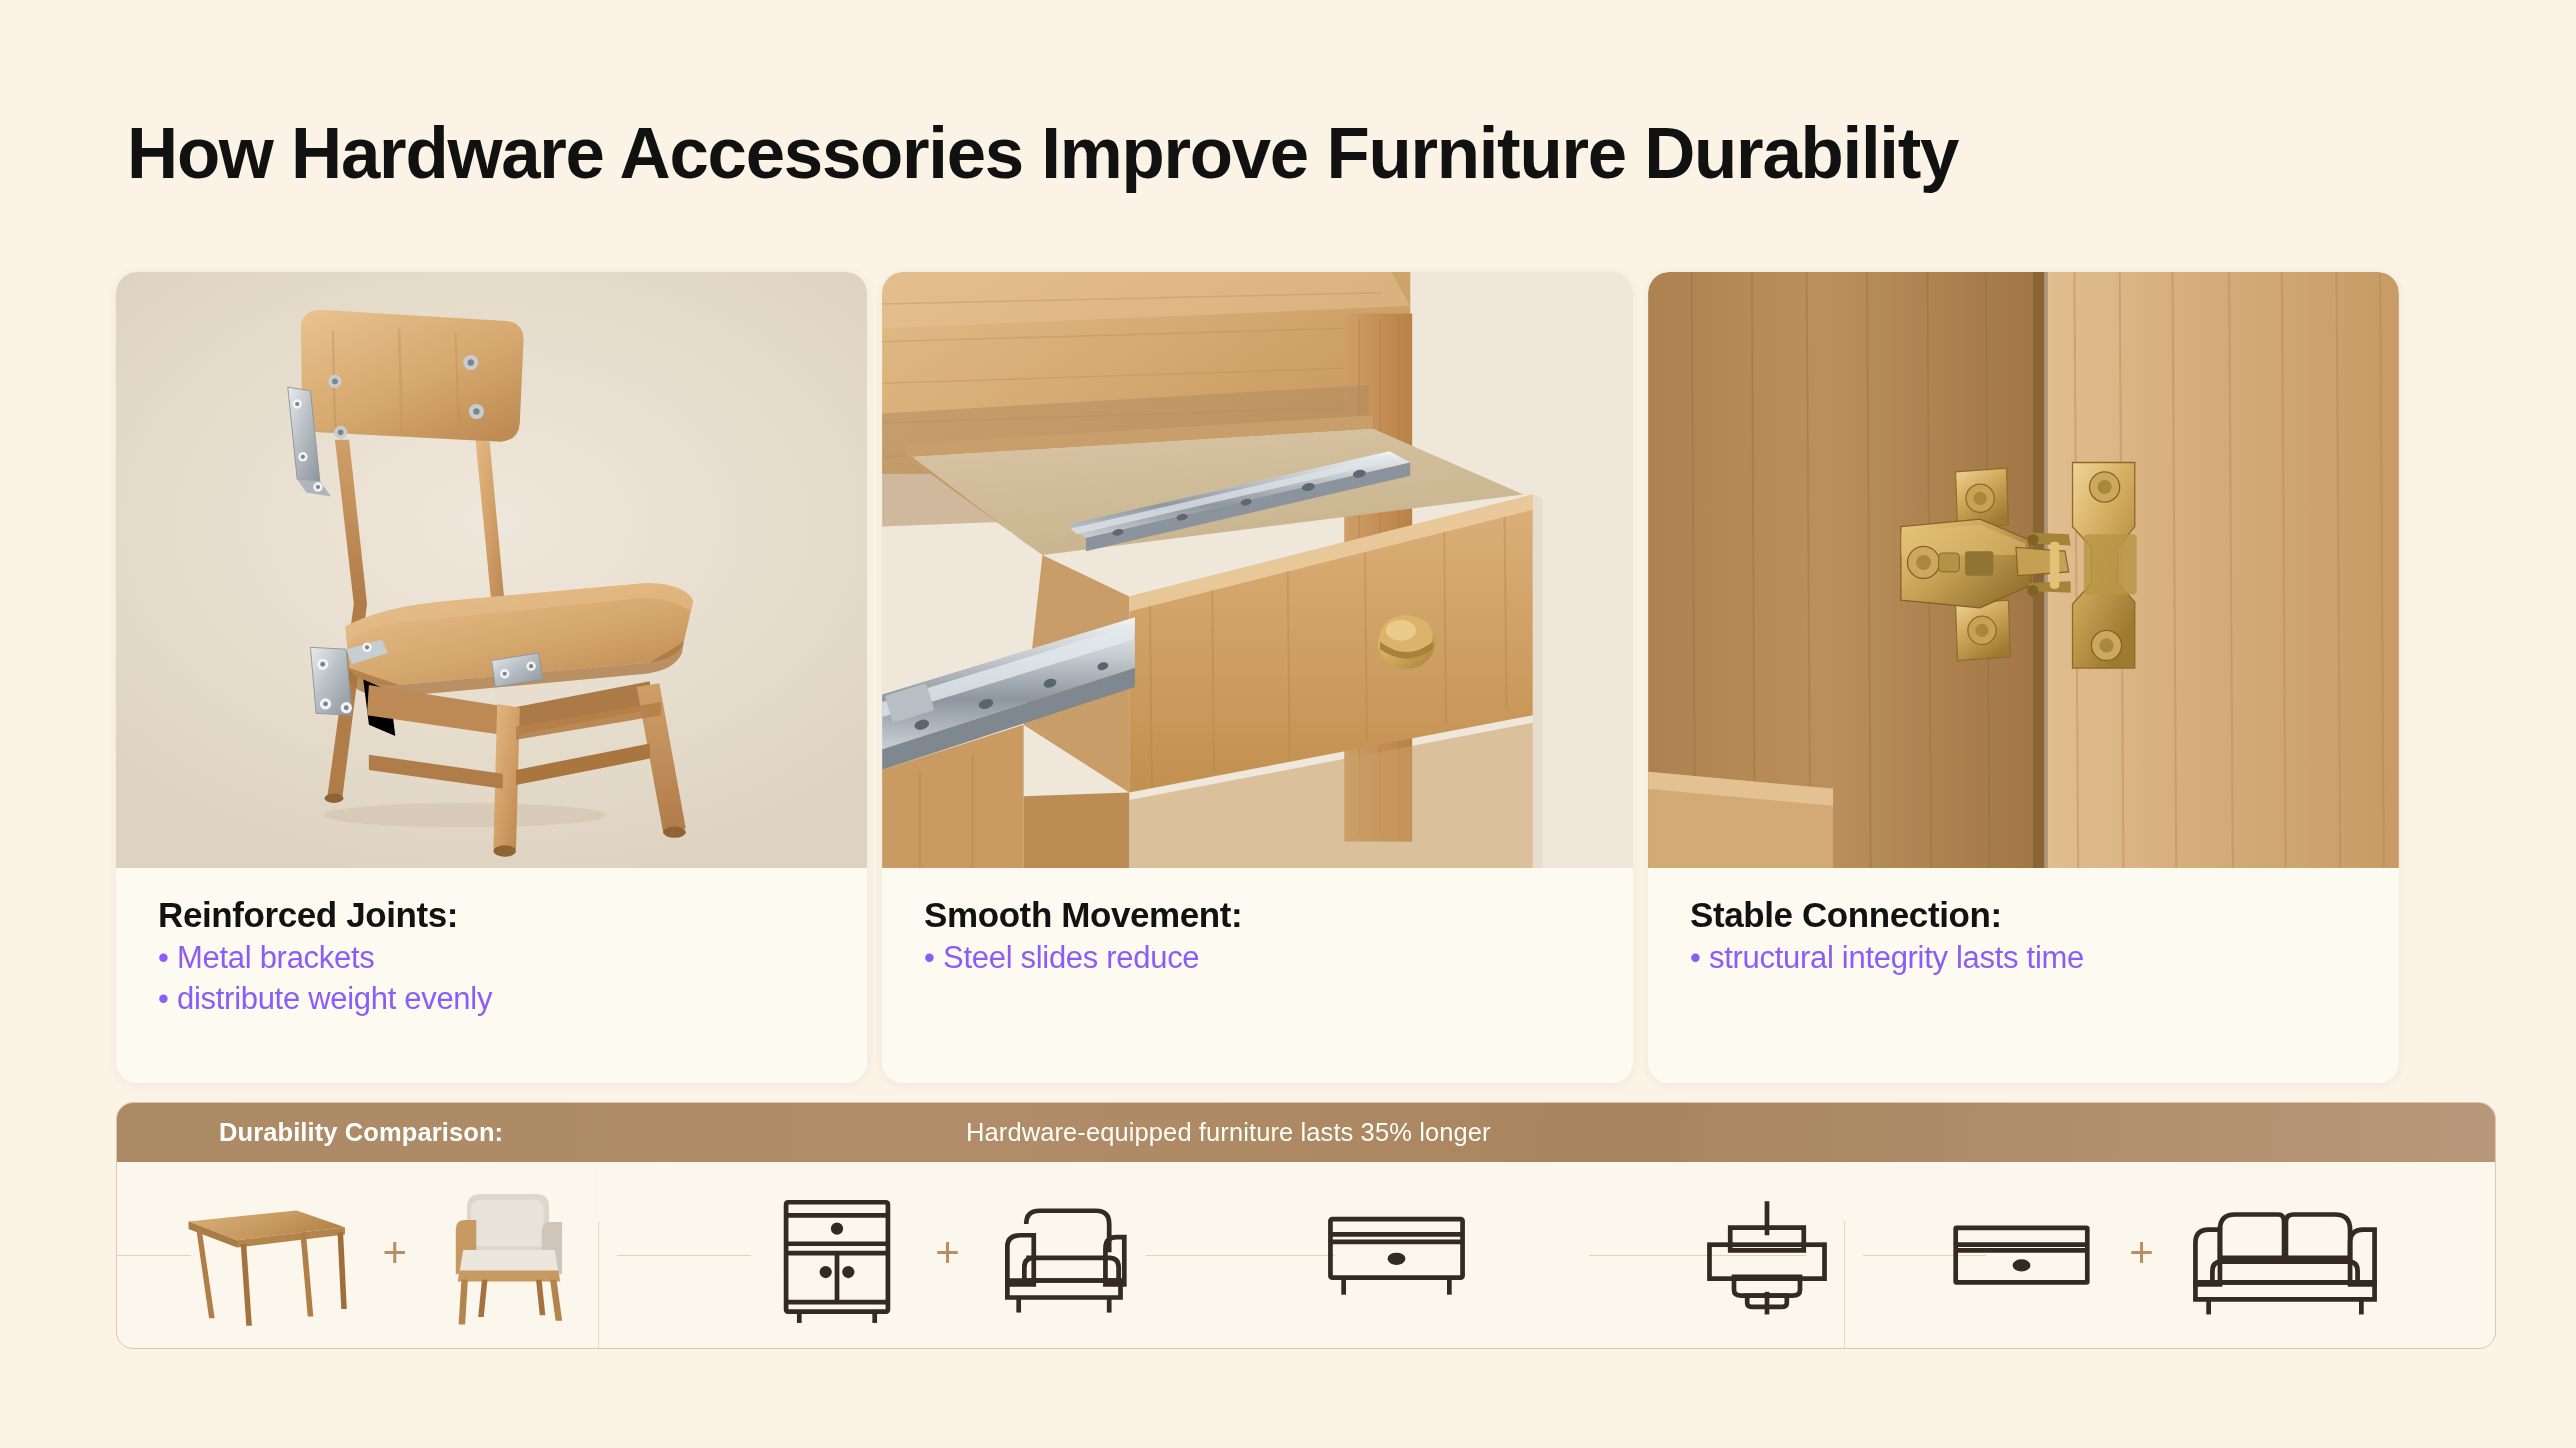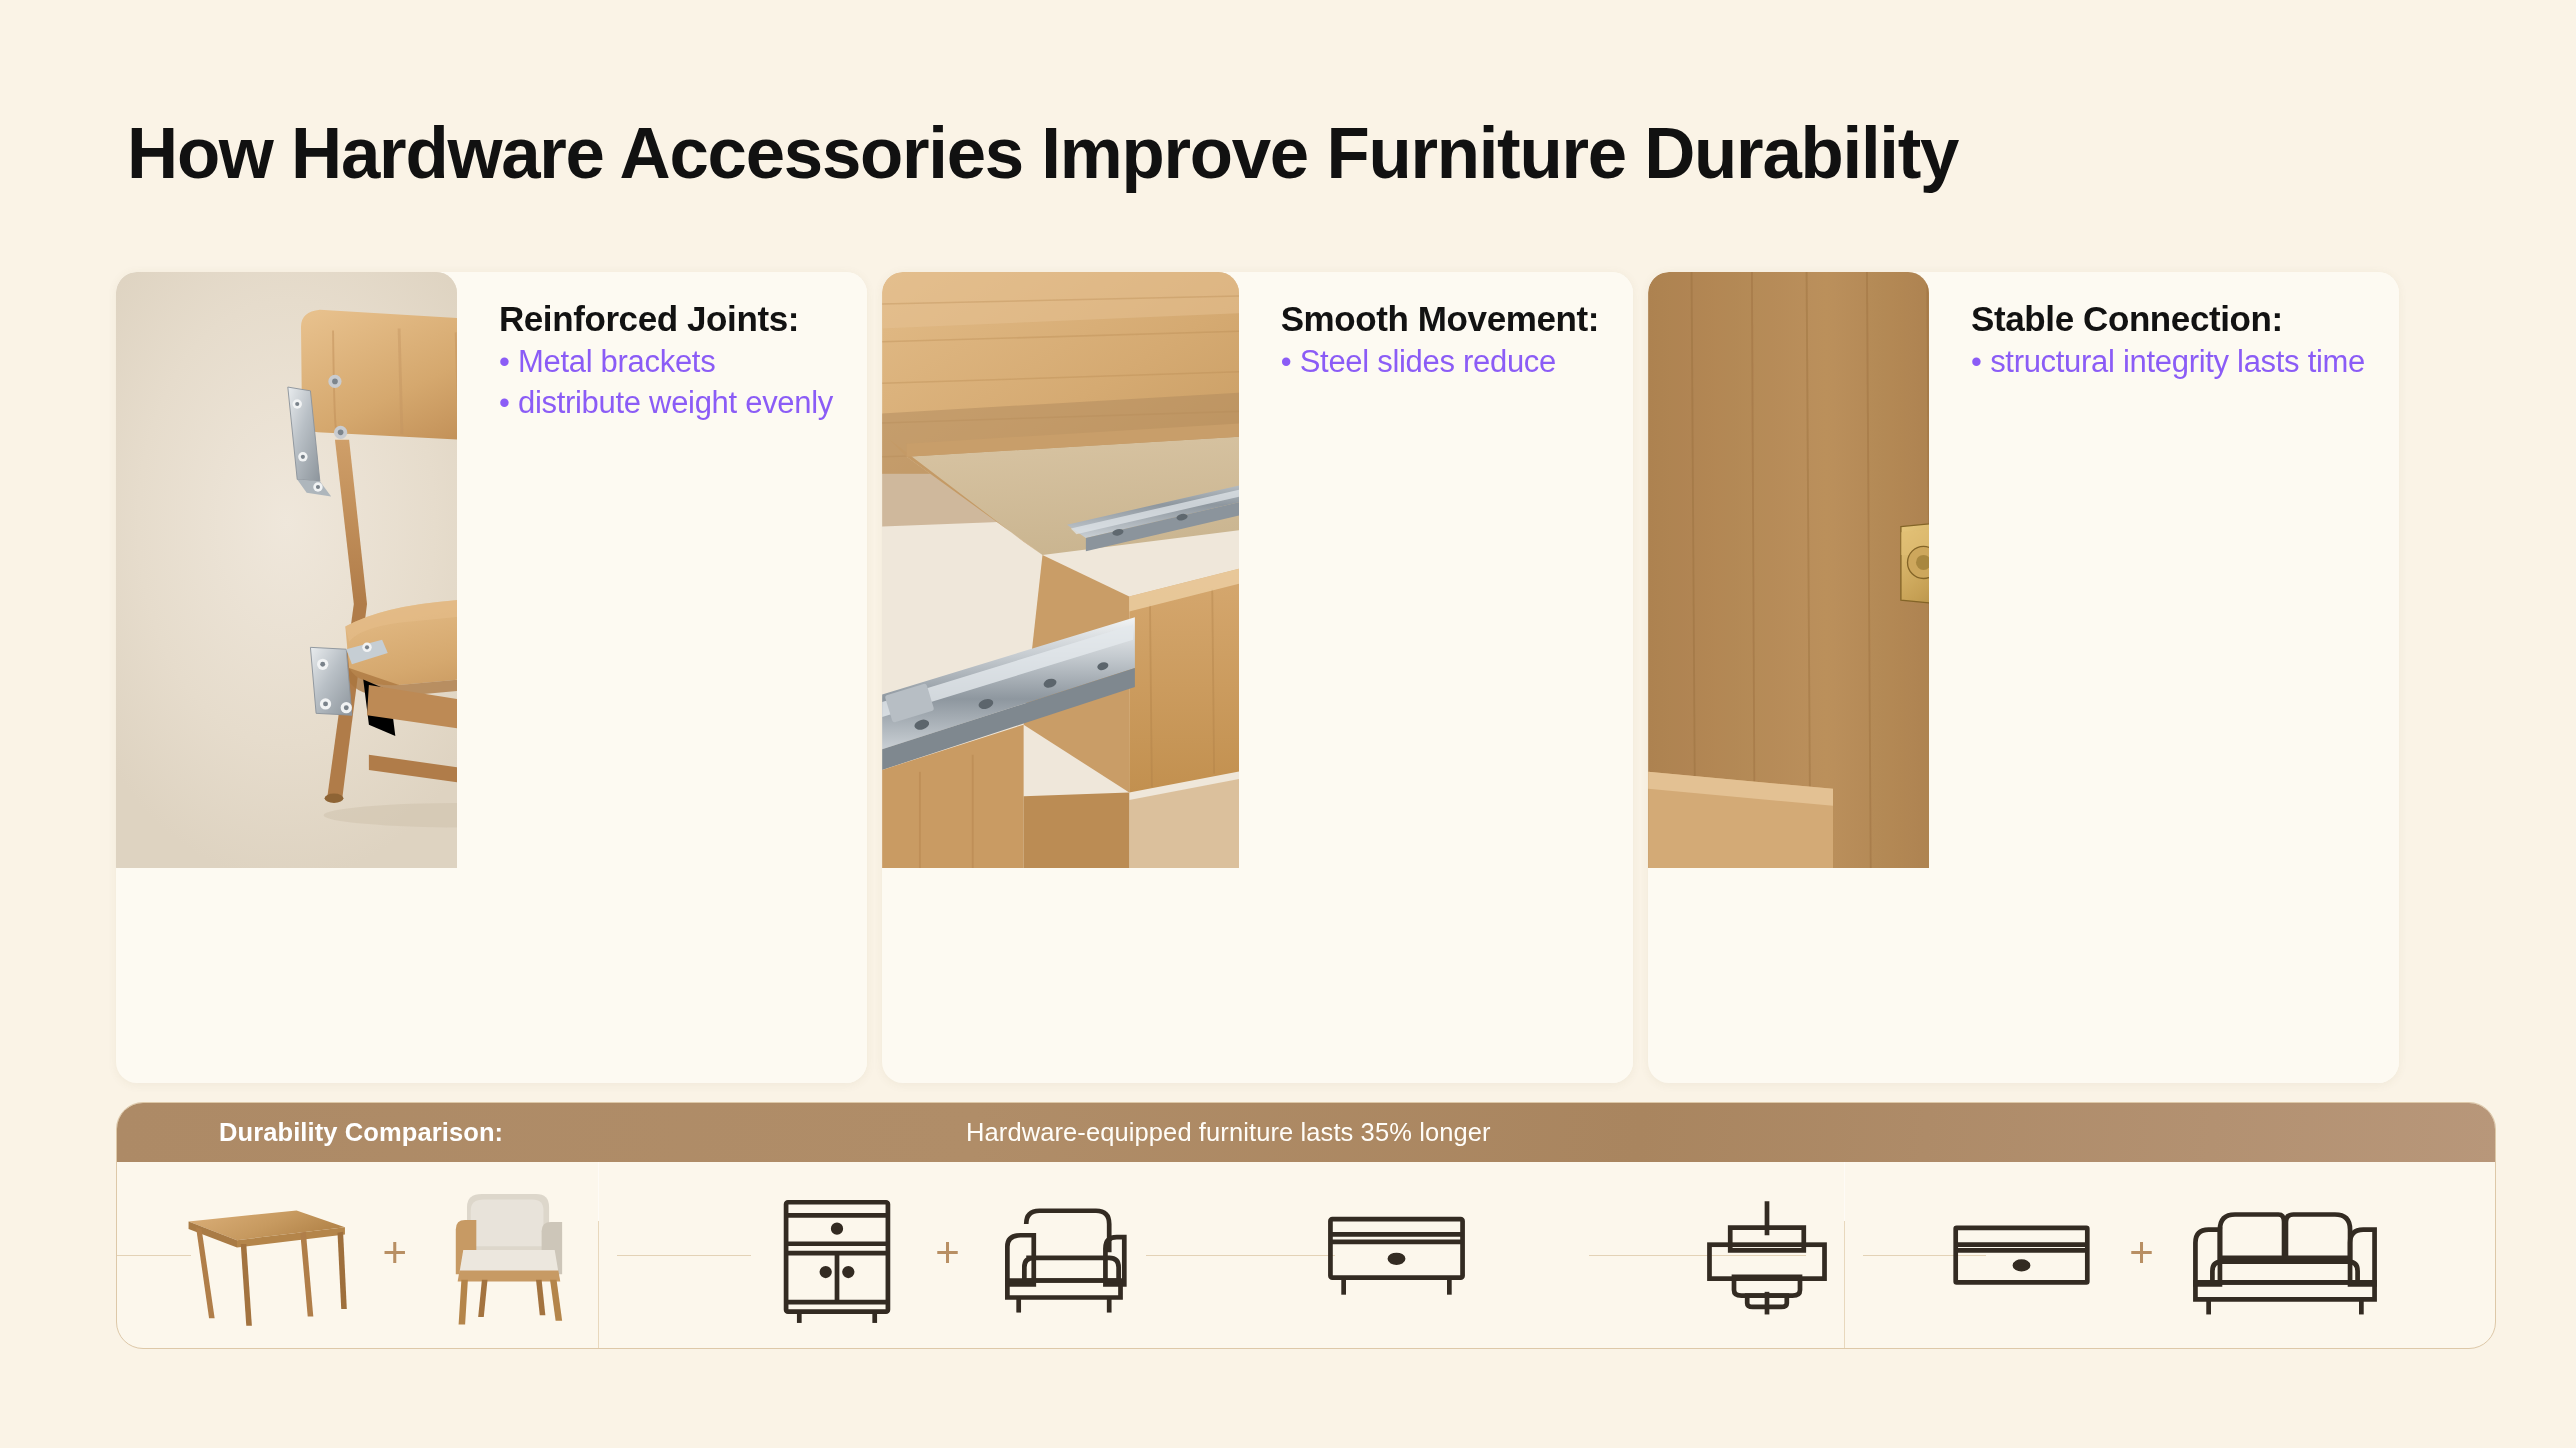--- a/index.html
+++ b/index.html
@@ -48,21 +48,21 @@
 
   .card {
     position: relative;
     width: 751px;
     height: 811px;
     border-radius: 21px;
     overflow: hidden;
     background: #fdfaf2;
     box-shadow: 0 1.9px 9.4px rgba(120, 95, 60, 0.07);
     display: flex;
-    flex-direction: row;
+    flex-direction: column;
   }
 
   .card-photo {
     position: relative;
     width: 100%;
     height: 596px;
     overflow: hidden;
     border-radius: 21px 21px 0 0;
   }
 
@@ -105,21 +105,21 @@
   .ph-hinge { width: 100%; height: 100%; background: #f2ece1; position: relative; overflow: hidden; }
 
   
   .footer {
     position: absolute;
     left: 104px;
     top: 1102px;
     width: 2380px;
     height: 247px;
     border: 1.5px solid #ddc8a8;
-    border-radius: 27px;
+    border-radius: 17px;
     background: #fcf7ec;
     overflow: hidden;
   }
 
   .footer-bar {
     position: relative;
     height: 59px;
     width: 100%;
     background: linear-gradient(96deg, #ad8a66 0%, #b08d68 36%, #a9855f 64%, #b8977a 100%);
     display: flex;

